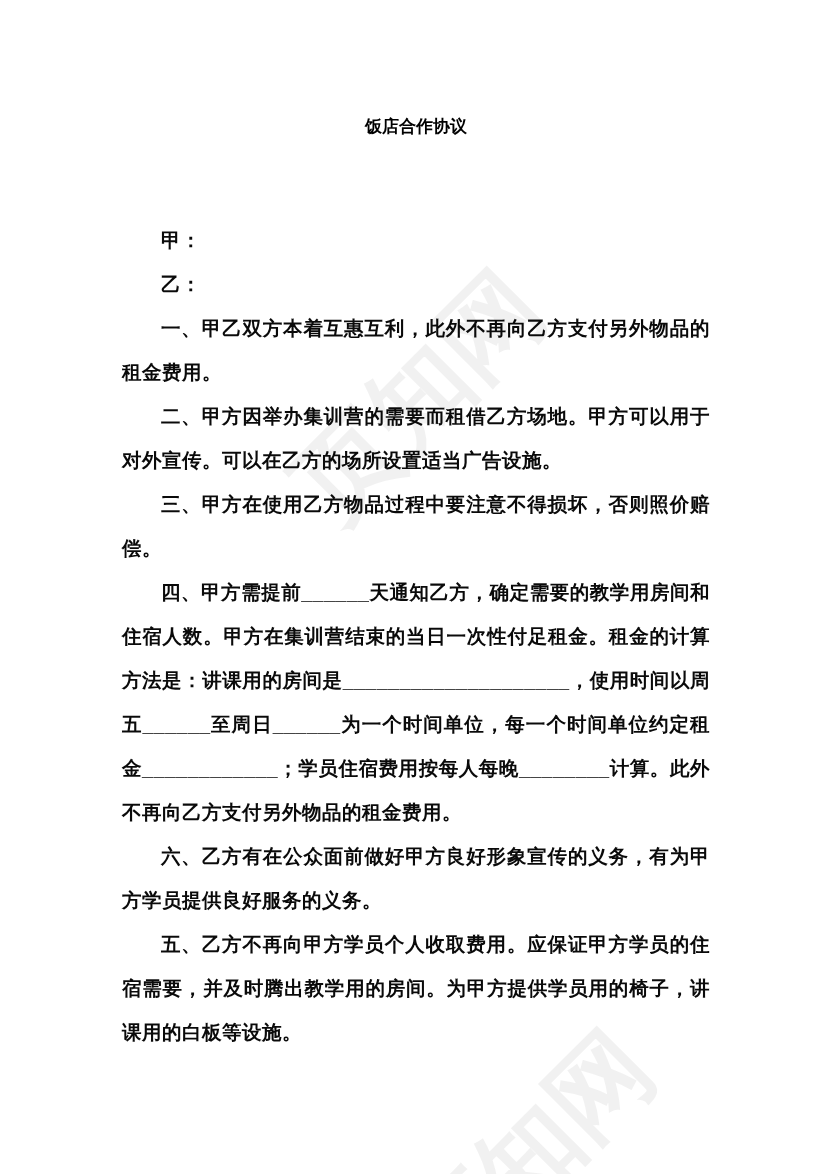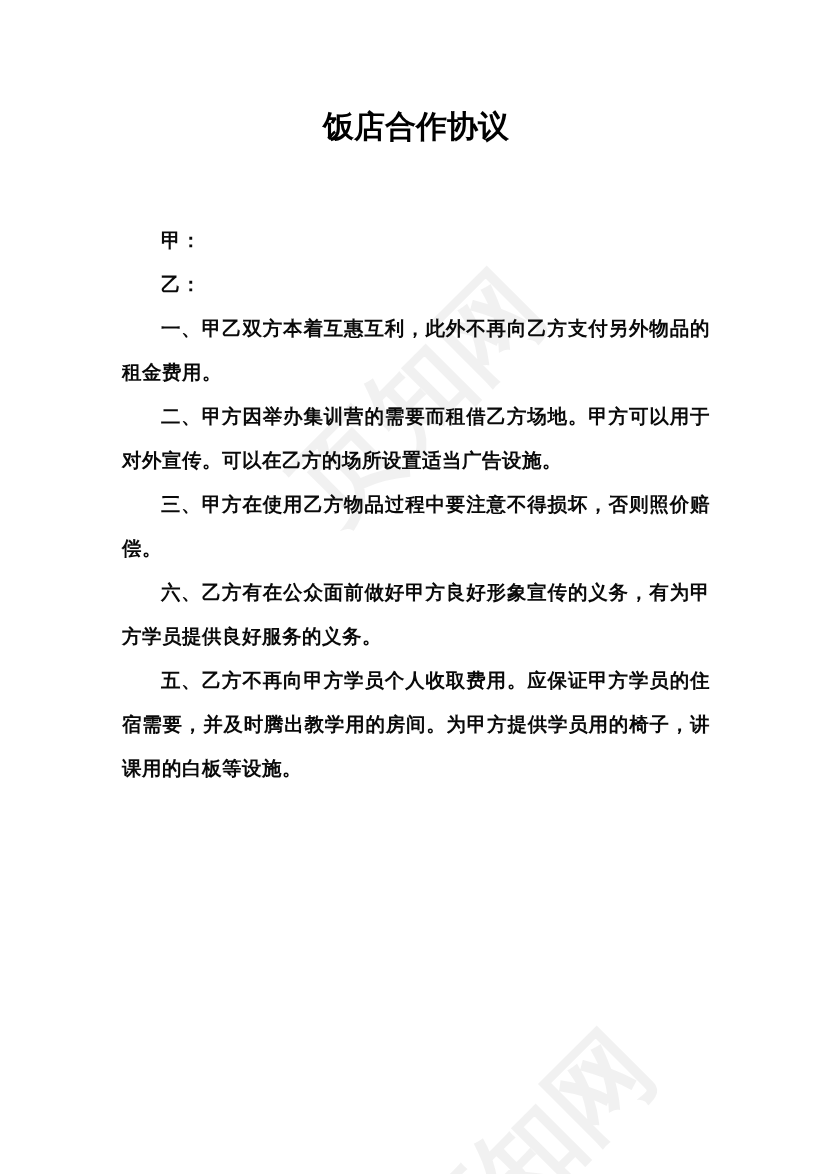--- a/index.html
+++ b/index.html
@@ -48,21 +48,21 @@
   .content {
     position: absolute;
     left: 122px;
     right: 120px;
     top: 112px;
     z-index: 2;
   }
   .doc-title {
     margin: 0 0 76px 0;
     text-align: center;
-    font-size: 31px;
+    font-size: 17px;
     line-height: 30px;
     font-weight: bold;
     color: #000000;
   }
   .para {
     margin: 0;
     font-size: 19.5px;
     line-height: 44px;
     font-weight: bold;
     color: #0a0a0a;
@@ -88,19 +88,20 @@
     <p class="para">甲：</p>
 
     <p class="para">乙：</p>
 
     <p class="para">一、甲乙双方本着互惠互利，此外不再向乙方支付另外物品的租金费用。</p>
 
     <p class="para">二、甲方因举办集训营的需要而租借乙方场地。甲方可以用于对外宣传。可以在乙方的场所设置适当广告设施。</p>
 
     <p class="para">三、甲方在使用乙方物品过程中要注意不得损坏，否则照价赔偿。</p>
 
+    <p class="para">四、甲方需提前______天通知乙方，确定需要的教学用房间和住宿人数。甲方在集训营结束的当日一次性付足租金。租金的计算方法是：讲课用的房间是____________________，使用时间以周五______至周日______为一个时间单位，每一个时间单位约定租金____________；学员住宿费用按每人每晚________计算。此外不再向乙方支付另外物品的租金费用。</p>
 
     <p class="para">六、乙方有在公众面前做好甲方良好形象宣传的义务，有为甲方学员提供良好服务的义务。</p>
 
     <p class="para">五、乙方不再向甲方学员个人收取费用。应保证甲方学员的住宿需要，并及时腾出教学用的房间。为甲方提供学员用的椅子，讲课用的白板等设施。</p>
 
   </div>
 </div>
 
 </body></html>

